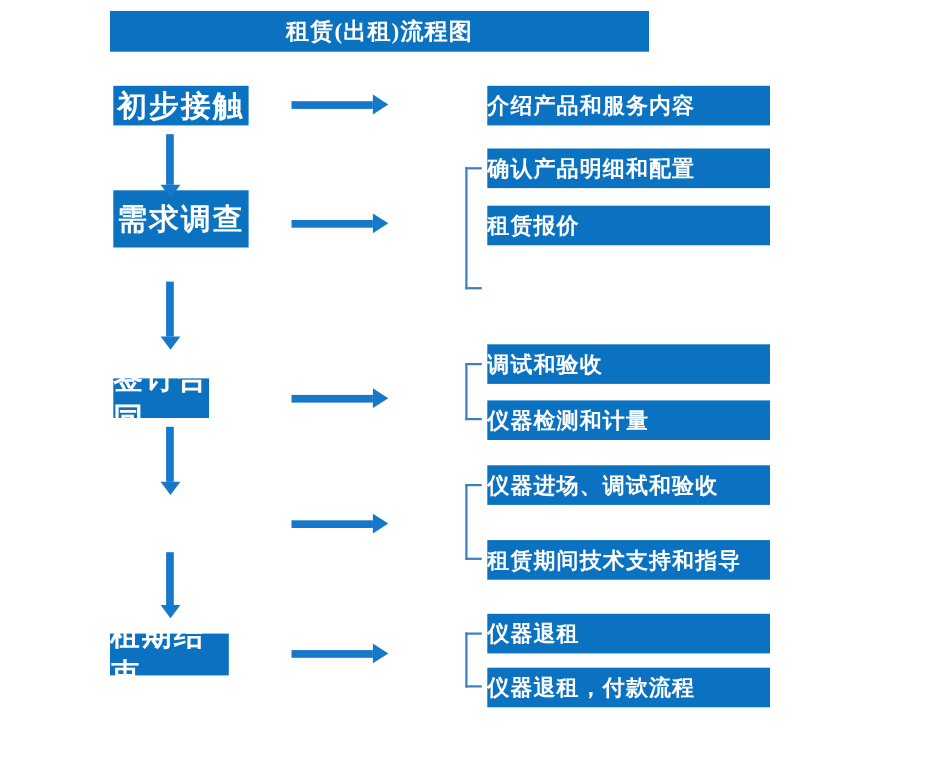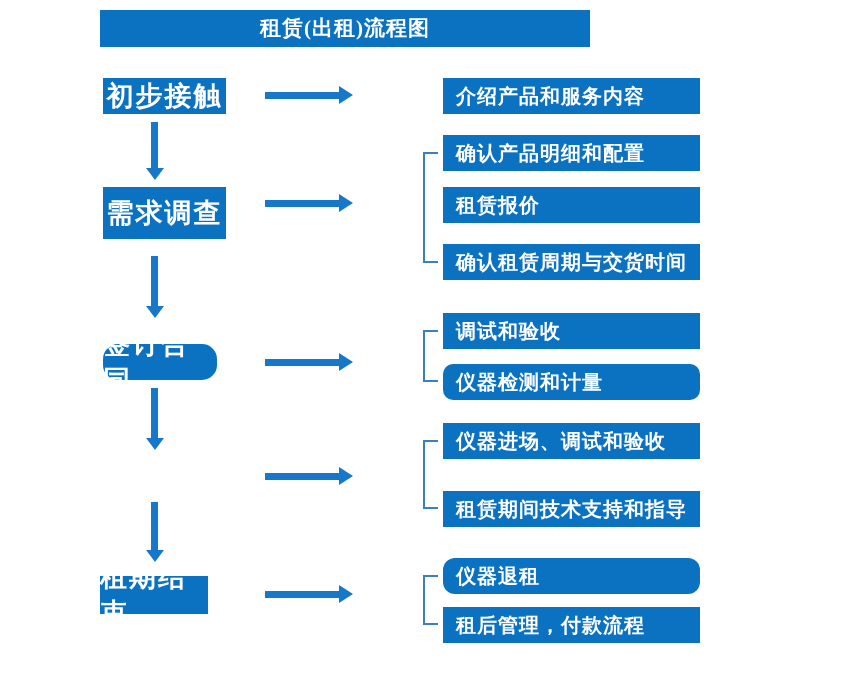--- a/index.html
+++ b/index.html
@@ -18,38 +18,38 @@
     position:absolute;left:100px;top:10px;width:490px;height:37px;
     background:var(--box-blue);color:var(--text-white);
     font-size:21px;font-weight:700;line-height:37px;text-align:center;
     letter-spacing:1px;
   }
   .box{
     position:absolute;background:var(--box-blue);color:var(--text-white);
     font-weight:700;display:flex;align-items:center;box-sizing:border-box;
   }
   .box.left{justify-content:center;font-size:27px;letter-spacing:2px;}
-  .box.right{justify-content:flex-start;padding-left:13px;font-size:20px;letter-spacing:1px;}
+  .box.right{justify-content:flex-start;font-size:20px;letter-spacing:1px;}
   
   .b-l0{left:103px;top:78px;width:123px;height:36px;}
-  .b-l1{left:103px;top:187px;width:123px;height:52px;}
-  .b-l2{left:103px;top:344px;width:114px;height:36px;border-radius:15px;}
+  .b-l1{left:103px;top:173px;width:123px;height:52px;}
+  .b-l2{left:103px;top:344px;width:87px;height:36px;}
   .b-l3{left:100px;top:458px;width:108px;height:36px;}
   .b-l4{left:100px;top:576px;width:108px;height:38px;}
   
   .box.right{left:443px;width:257px;height:36px;}
   .b-r0{top:78px;}
   .b-r1{top:135px;}
   .b-r2{top:187px;}
   .b-r3{top:244px;}
   .b-r4{top:313px;}
-  .b-r5{top:364px;border-radius:10px;}
+  .b-r5{top:364px;}
   .b-r6{top:423px;}
   .b-r7{top:491px;}
-  .b-r8{top:558px;border-radius:12px;}
+  .b-r8{top:558px;}
   .b-r9{top:607px;}
   
   .harrow{position:absolute;width:88px;height:18px;}
   .h-shaft{position:absolute;left:0;top:6px;width:74px;height:7px;background:var(--arrow-blue);}
   .h-head{position:absolute;left:74px;top:0;width:0;height:0;
     border-left:14px solid var(--arrow-blue);
     border-top:9px solid transparent;border-bottom:9px solid transparent;}
   
   .varrow{position:absolute;width:18px;}
   .v-shaft{position:absolute;left:5px;top:0;width:7px;background:var(--arrow-blue);}
@@ -68,27 +68,26 @@
   <div class="title-bar">租赁(出租)流程图</div>
 
   <div class="box left b-l0">初步接触</div>
   <div class="box left b-l1">需求调查</div>
   <div class="box left b-l2">签订合同</div>
   <div class="box left b-l4">租期结束</div>
 
   <div class="box right b-r0">介绍产品和服务内容</div>
   <div class="box right b-r1">确认产品明细和配置</div>
   <div class="box right b-r2">租赁报价</div>
-  <div class="box right b-r3">确认租赁周期与交货时间</div>
   <div class="box right b-r4">调试和验收</div>
   <div class="box right b-r5">仪器检测和计量</div>
   <div class="box right b-r6">仪器进场、调试和验收</div>
   <div class="box right b-r7">租赁期间技术支持和指导</div>
   <div class="box right b-r8">仪器退租</div>
-  <div class="box right b-r9">租后管理，付款流程</div>
+  <div class="box right b-r9">仪器退租，付款流程</div>
 
   <div class="harrow" style="left:265px;top:86px">
       <div class="h-shaft"></div>
       <div class="h-head"></div>
     </div>
   <div class="harrow" style="left:265px;top:194px">
       <div class="h-shaft"></div>
       <div class="h-head"></div>
     </div>
   <div class="harrow" style="left:265px;top:353px">

